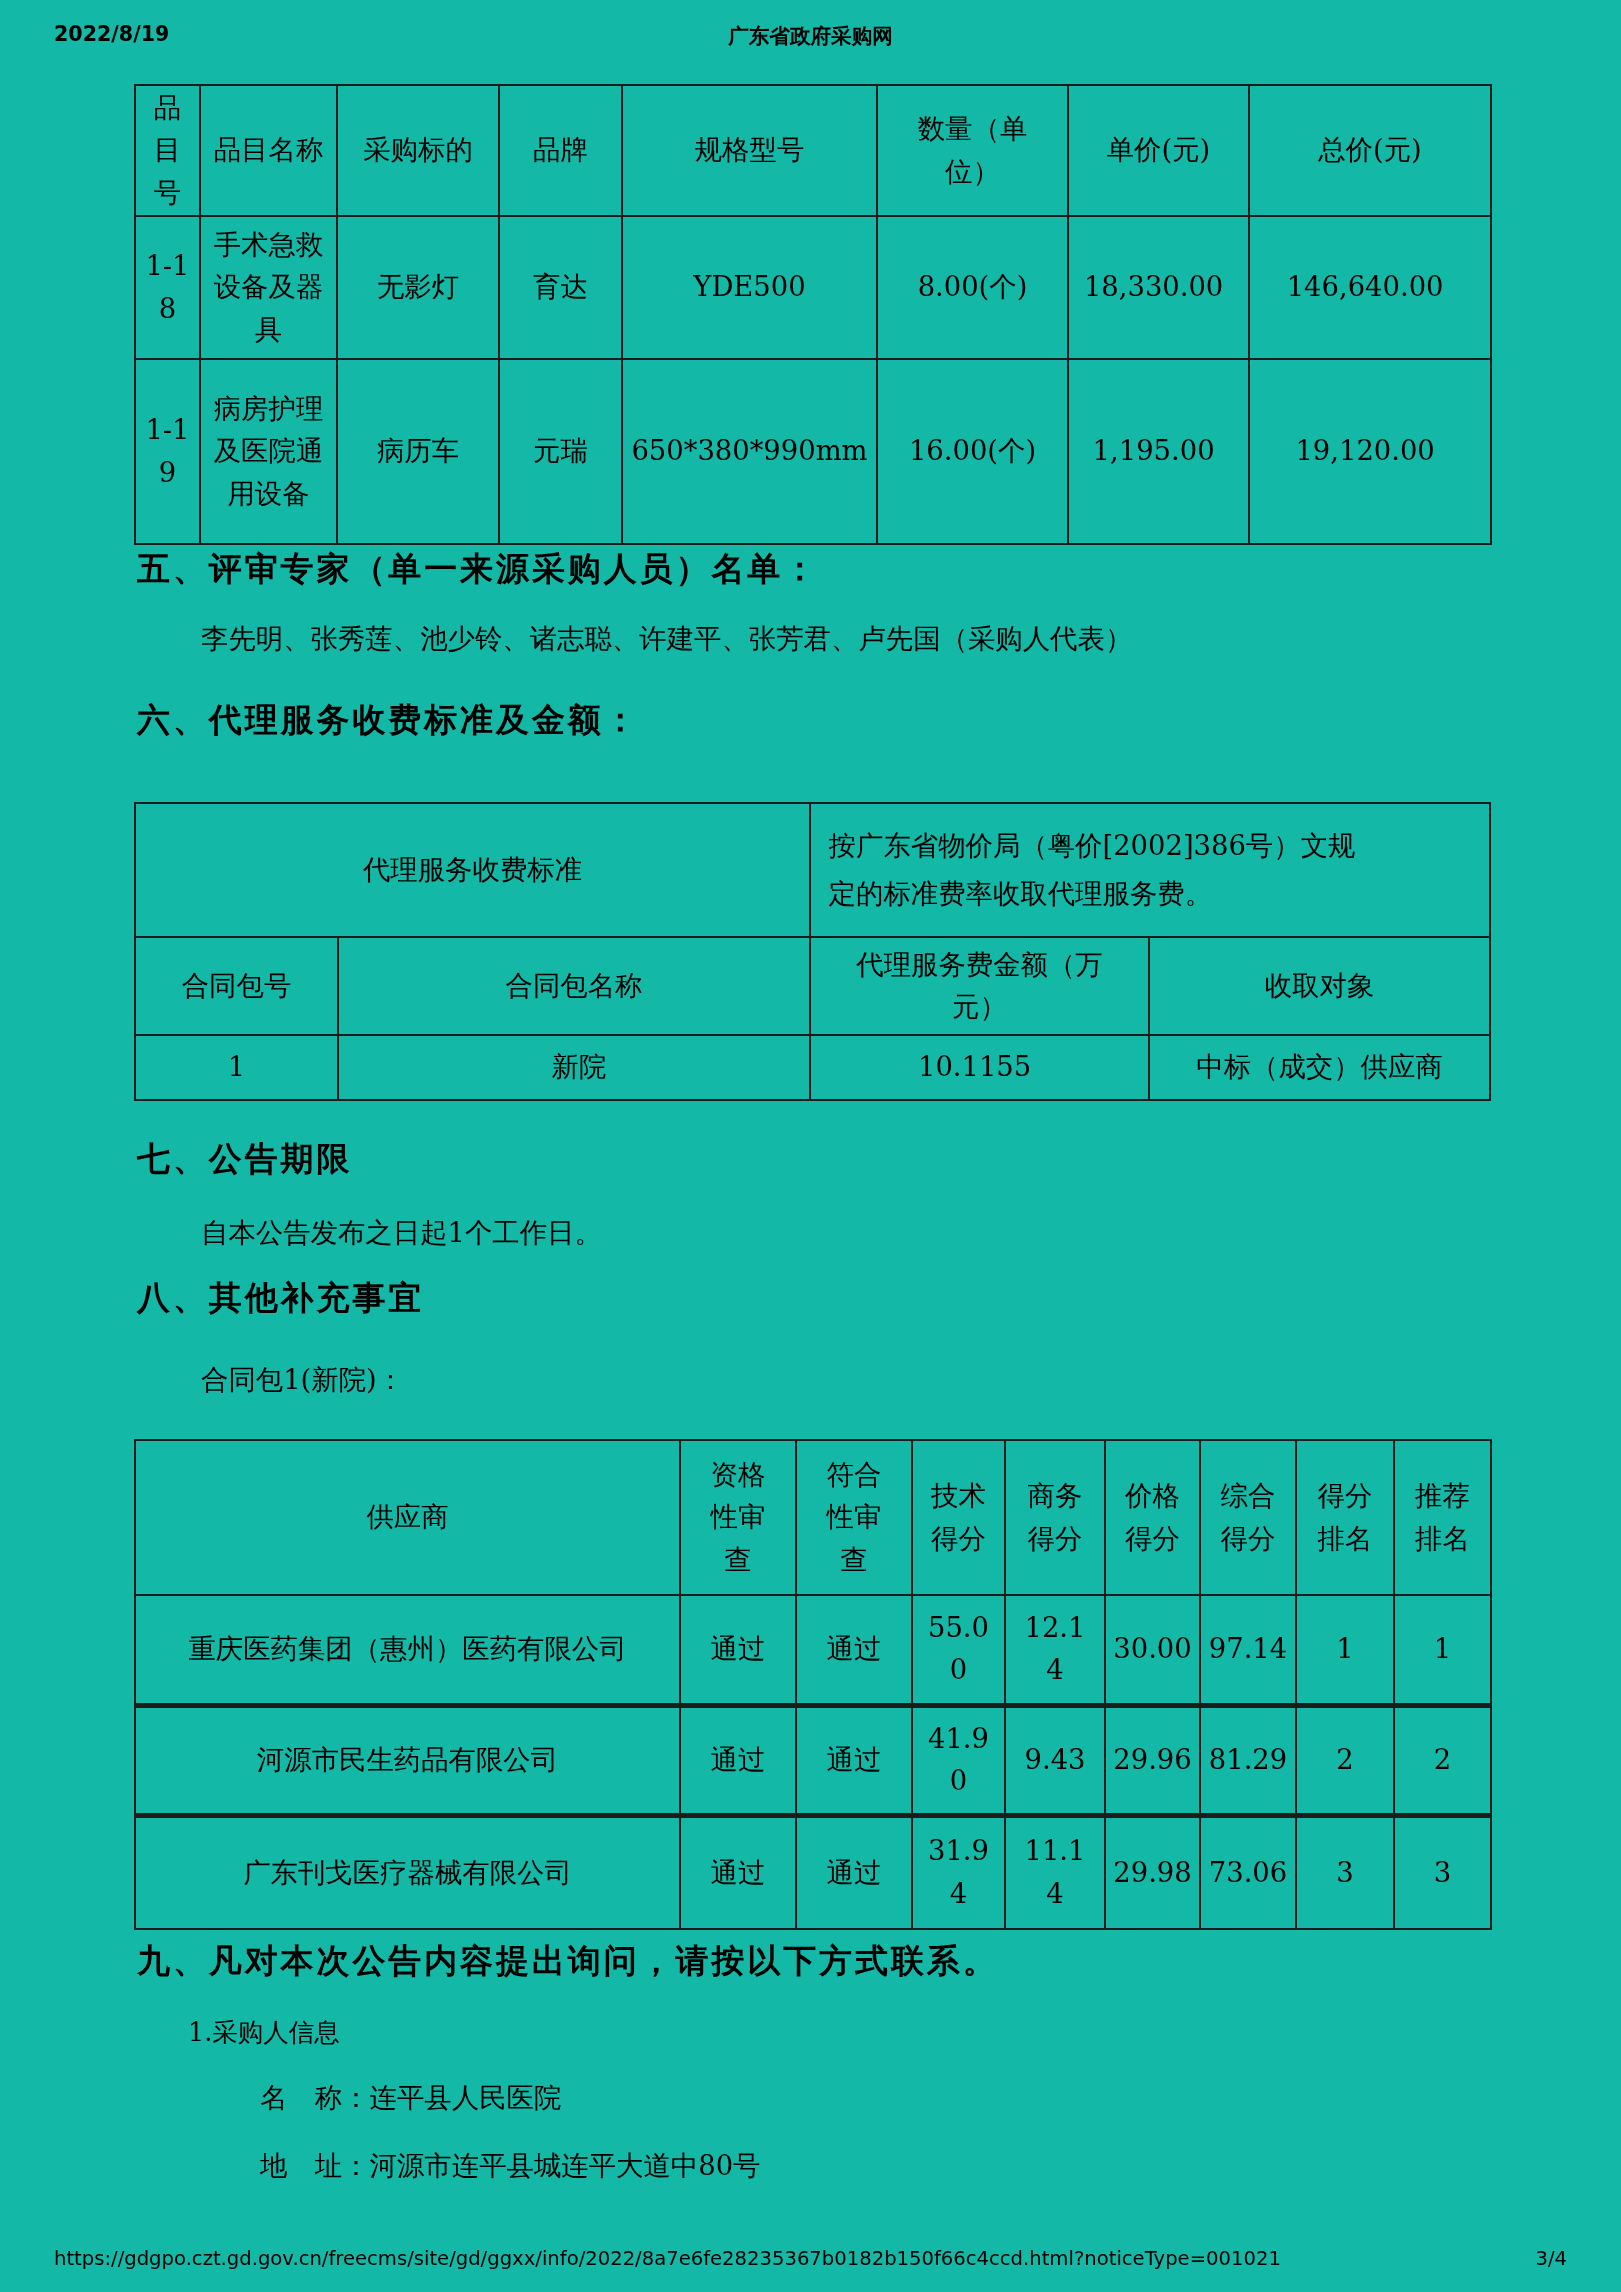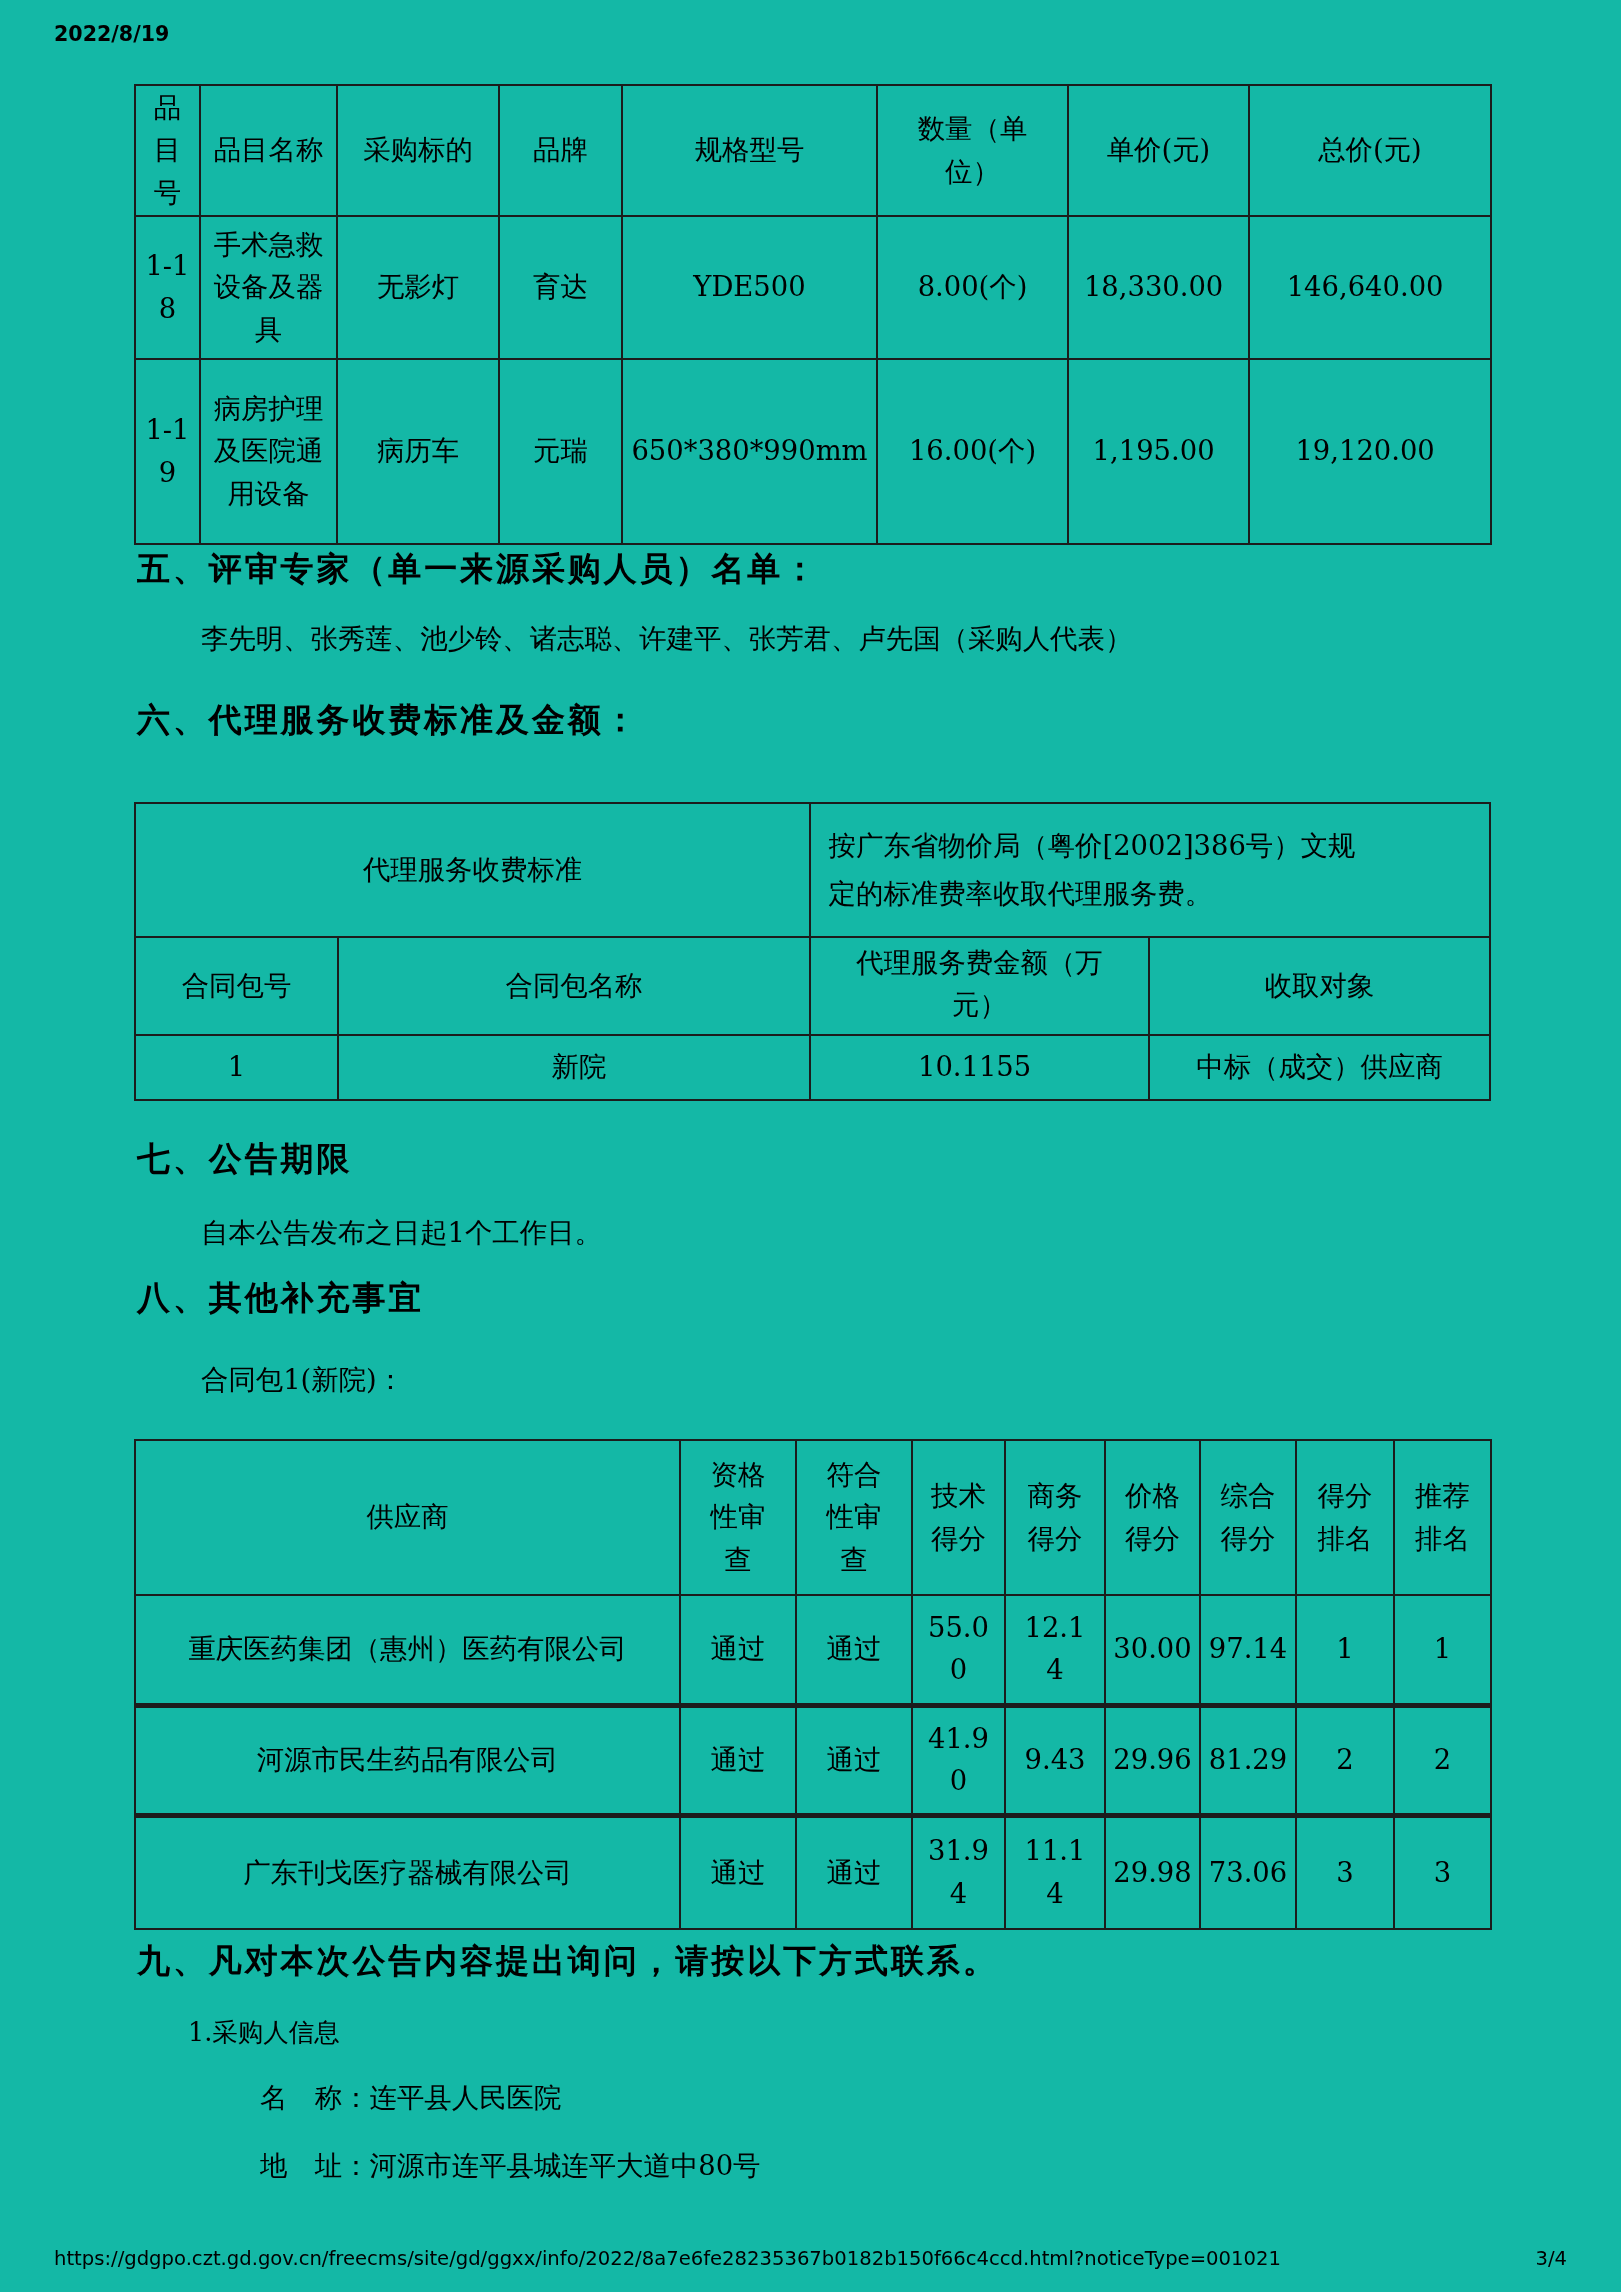--- a/index.html
+++ b/index.html
@@ -24,21 +24,21 @@
 
   
   table.t { position:absolute; left:134px; border-collapse:collapse; table-layout:fixed;
             border:2.9px solid #1c1c1c; width:1356px; }
   .t th, .t td { border:2px solid #1c1c1c; font-weight:normal; font-size:27.4px;
                  text-align:center; vertical-align:middle; padding:0 5.9px; line-height:1.55; }
   .num { text-align:right; padding-right:15.7px !important; }
   .leftcell { text-align:left; padding-left:15.7px !important; }
   .wrap { display:inline-block; word-break:break-all; vertical-align:middle; }
   .w30 { max-width:29px; }  .w52 { max-width:51px; }  .w118 { max-width:116px; }
-  .w60 { max-width:59px; }  .w66 { max-width:65px; }  .w260 { max-width:255px;font-family:Liberation Mono, monospace; }
+  .w60 { max-width:59px; }  .w66 { max-width:65px; }  .w260 { max-width:255px; }
   .w545 { max-width:534px; text-align:left; line-height:1.75; }
 
   .t1 { top:84px; }
   .t1 tr.rh { height:131px; } .t1 tr.r1 { height:143px; } .t1 tr.r2 { height:185px;margin-top:48px; }
 
   .t2 { top:802px; }
   .t2 tr.ra { height:134px;padding-left:29px; } .t2 tr.rb { height:98px; } .t2 tr.rc { height:65px; }
   .t2 td.std-text { text-align:left; padding-left:17.6px;margin-top:16px; }
 
   .t3 { top:1439px; border-bottom-width:4.9px; }
@@ -46,20 +46,21 @@
   .t3 tbody tr { height:110px; }
   .t3 tbody tr.last { height:114px;padding-left:45px; }
   .t3 tbody tr + tr td { border-top-width:5.9px; }
 </style>
 </head>
 <body>
 
 <div class="page">
 
   <div class="hdr-date sans">2022/8/19</div>
+  <div class="hdr-title sans">广东省政府采购网</div>
 
   <table class="t t1">
     <colgroup>
       <col style="width:65px">
         <col style="width:137px">
         <col style="width:162px">
         <col style="width:123px">
       <col style="width:255px">
         <col style="width:191px">
         <col style="width:181px">

